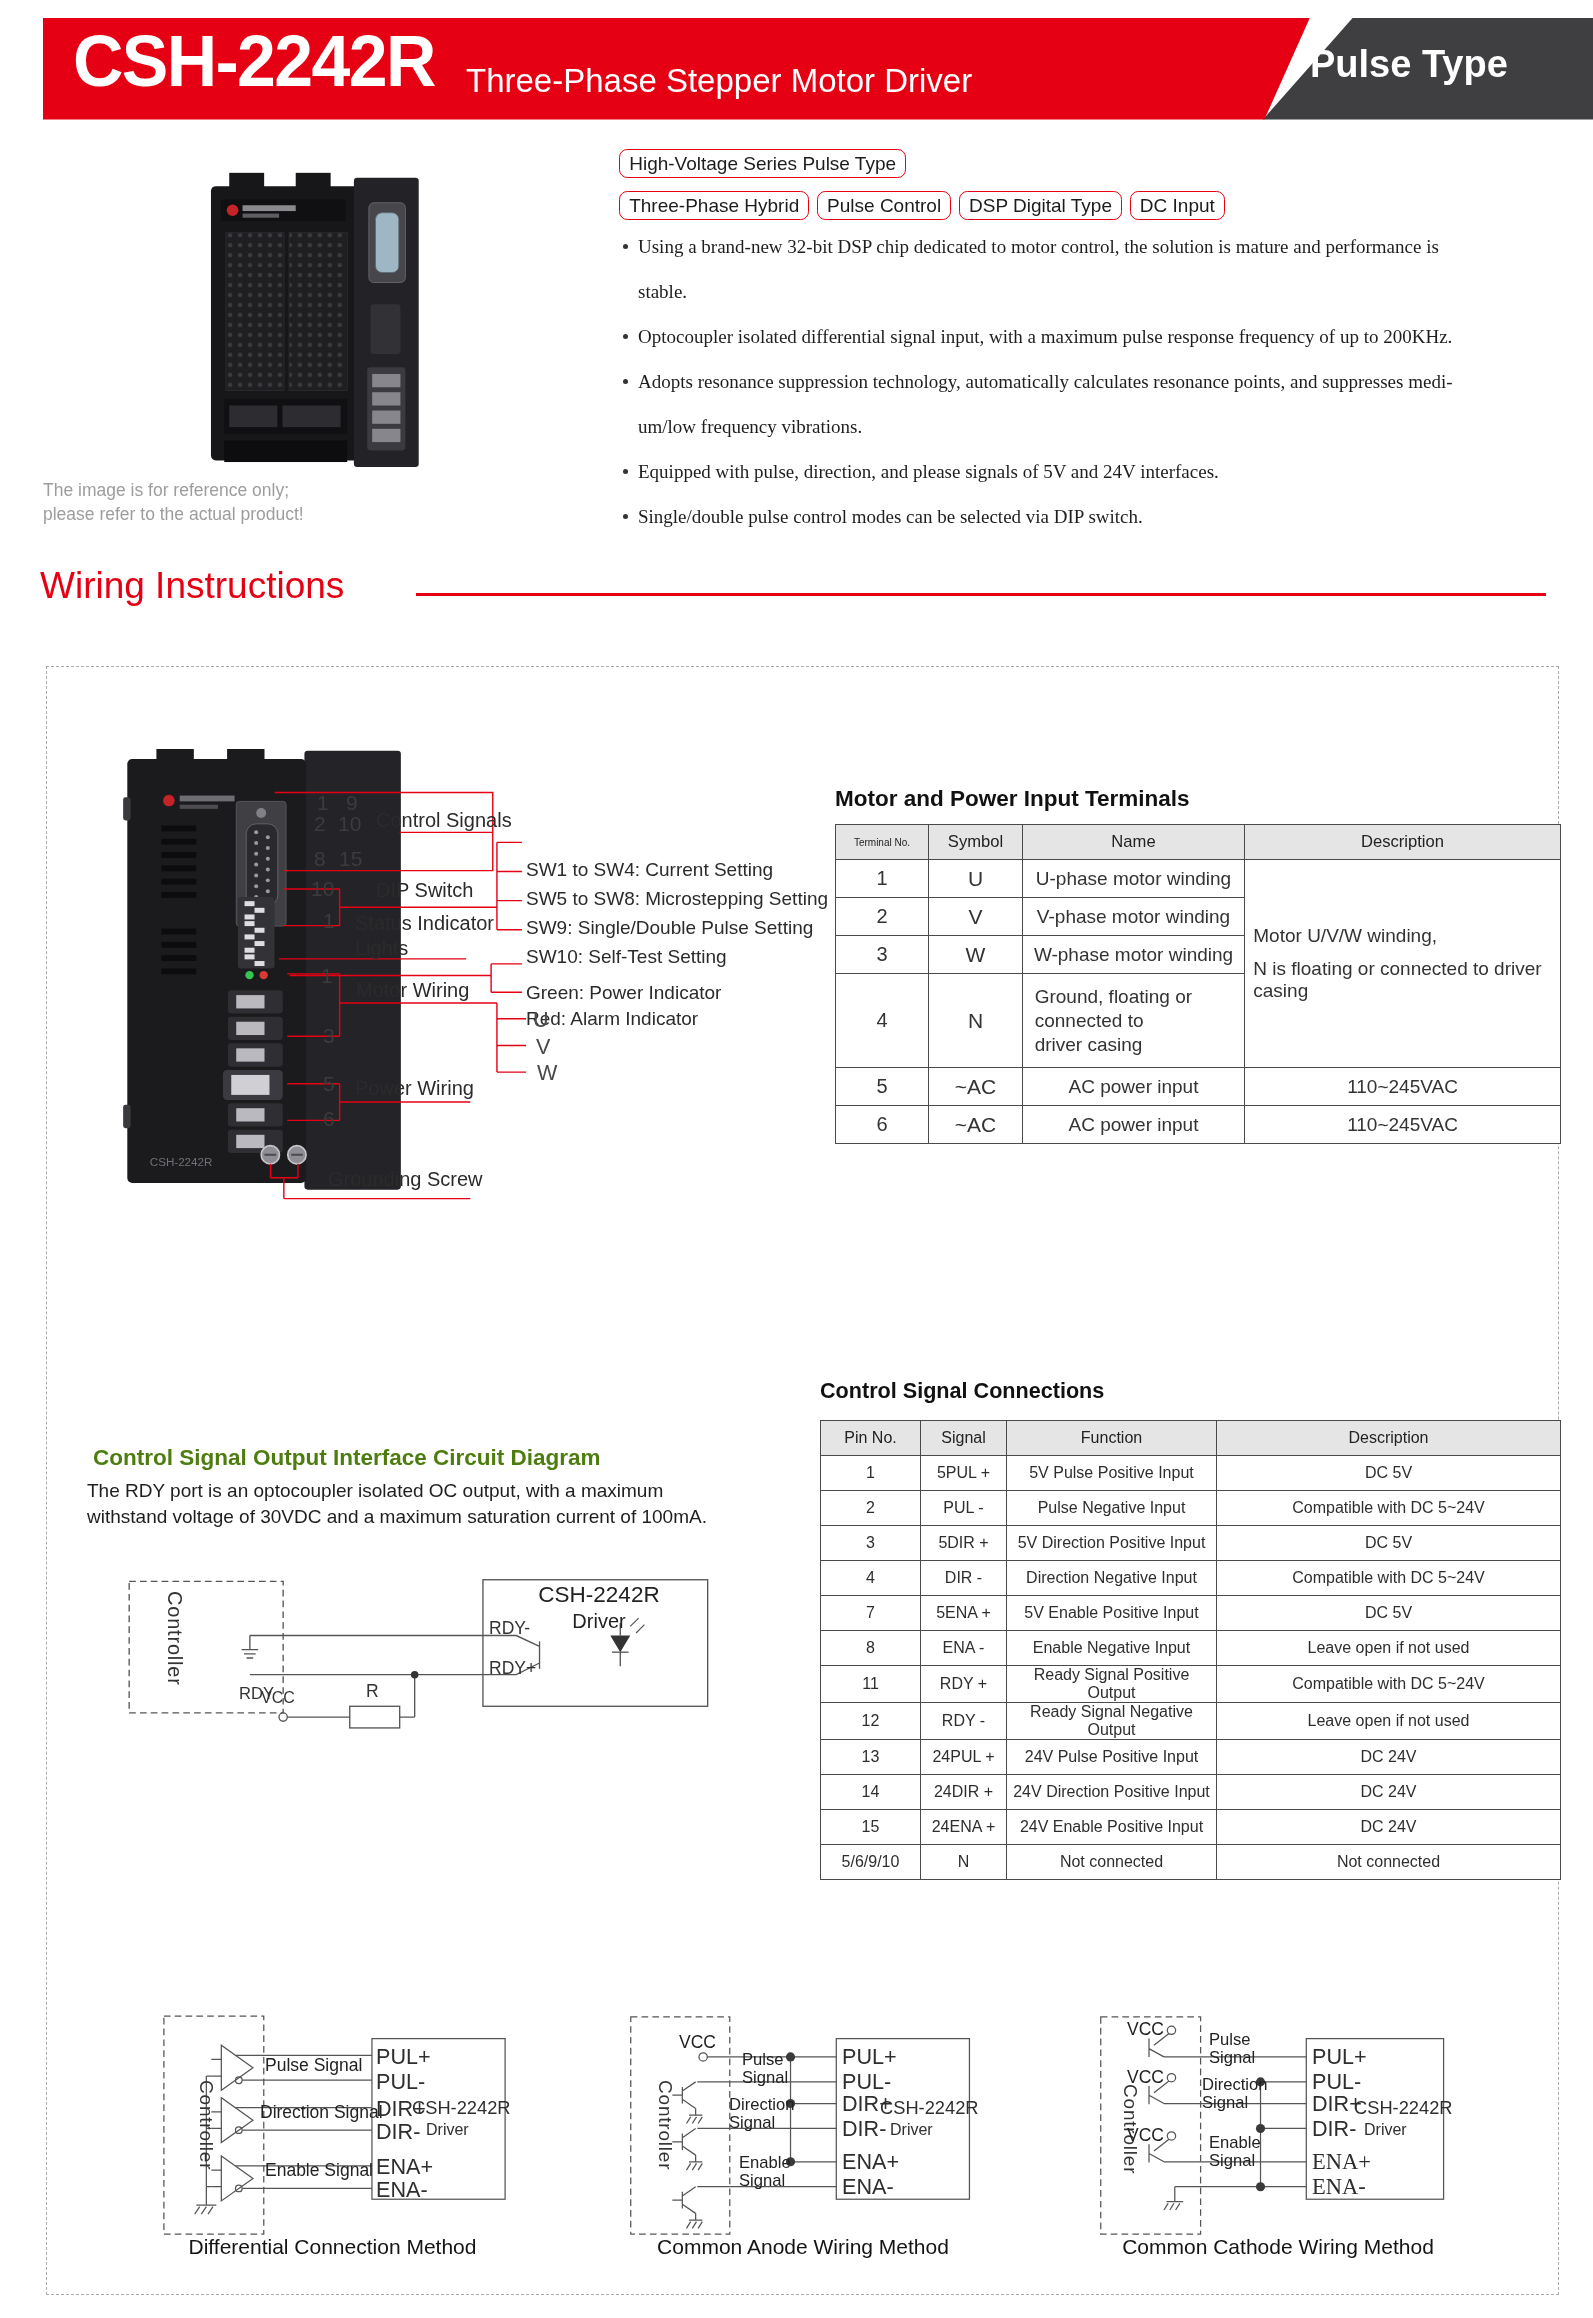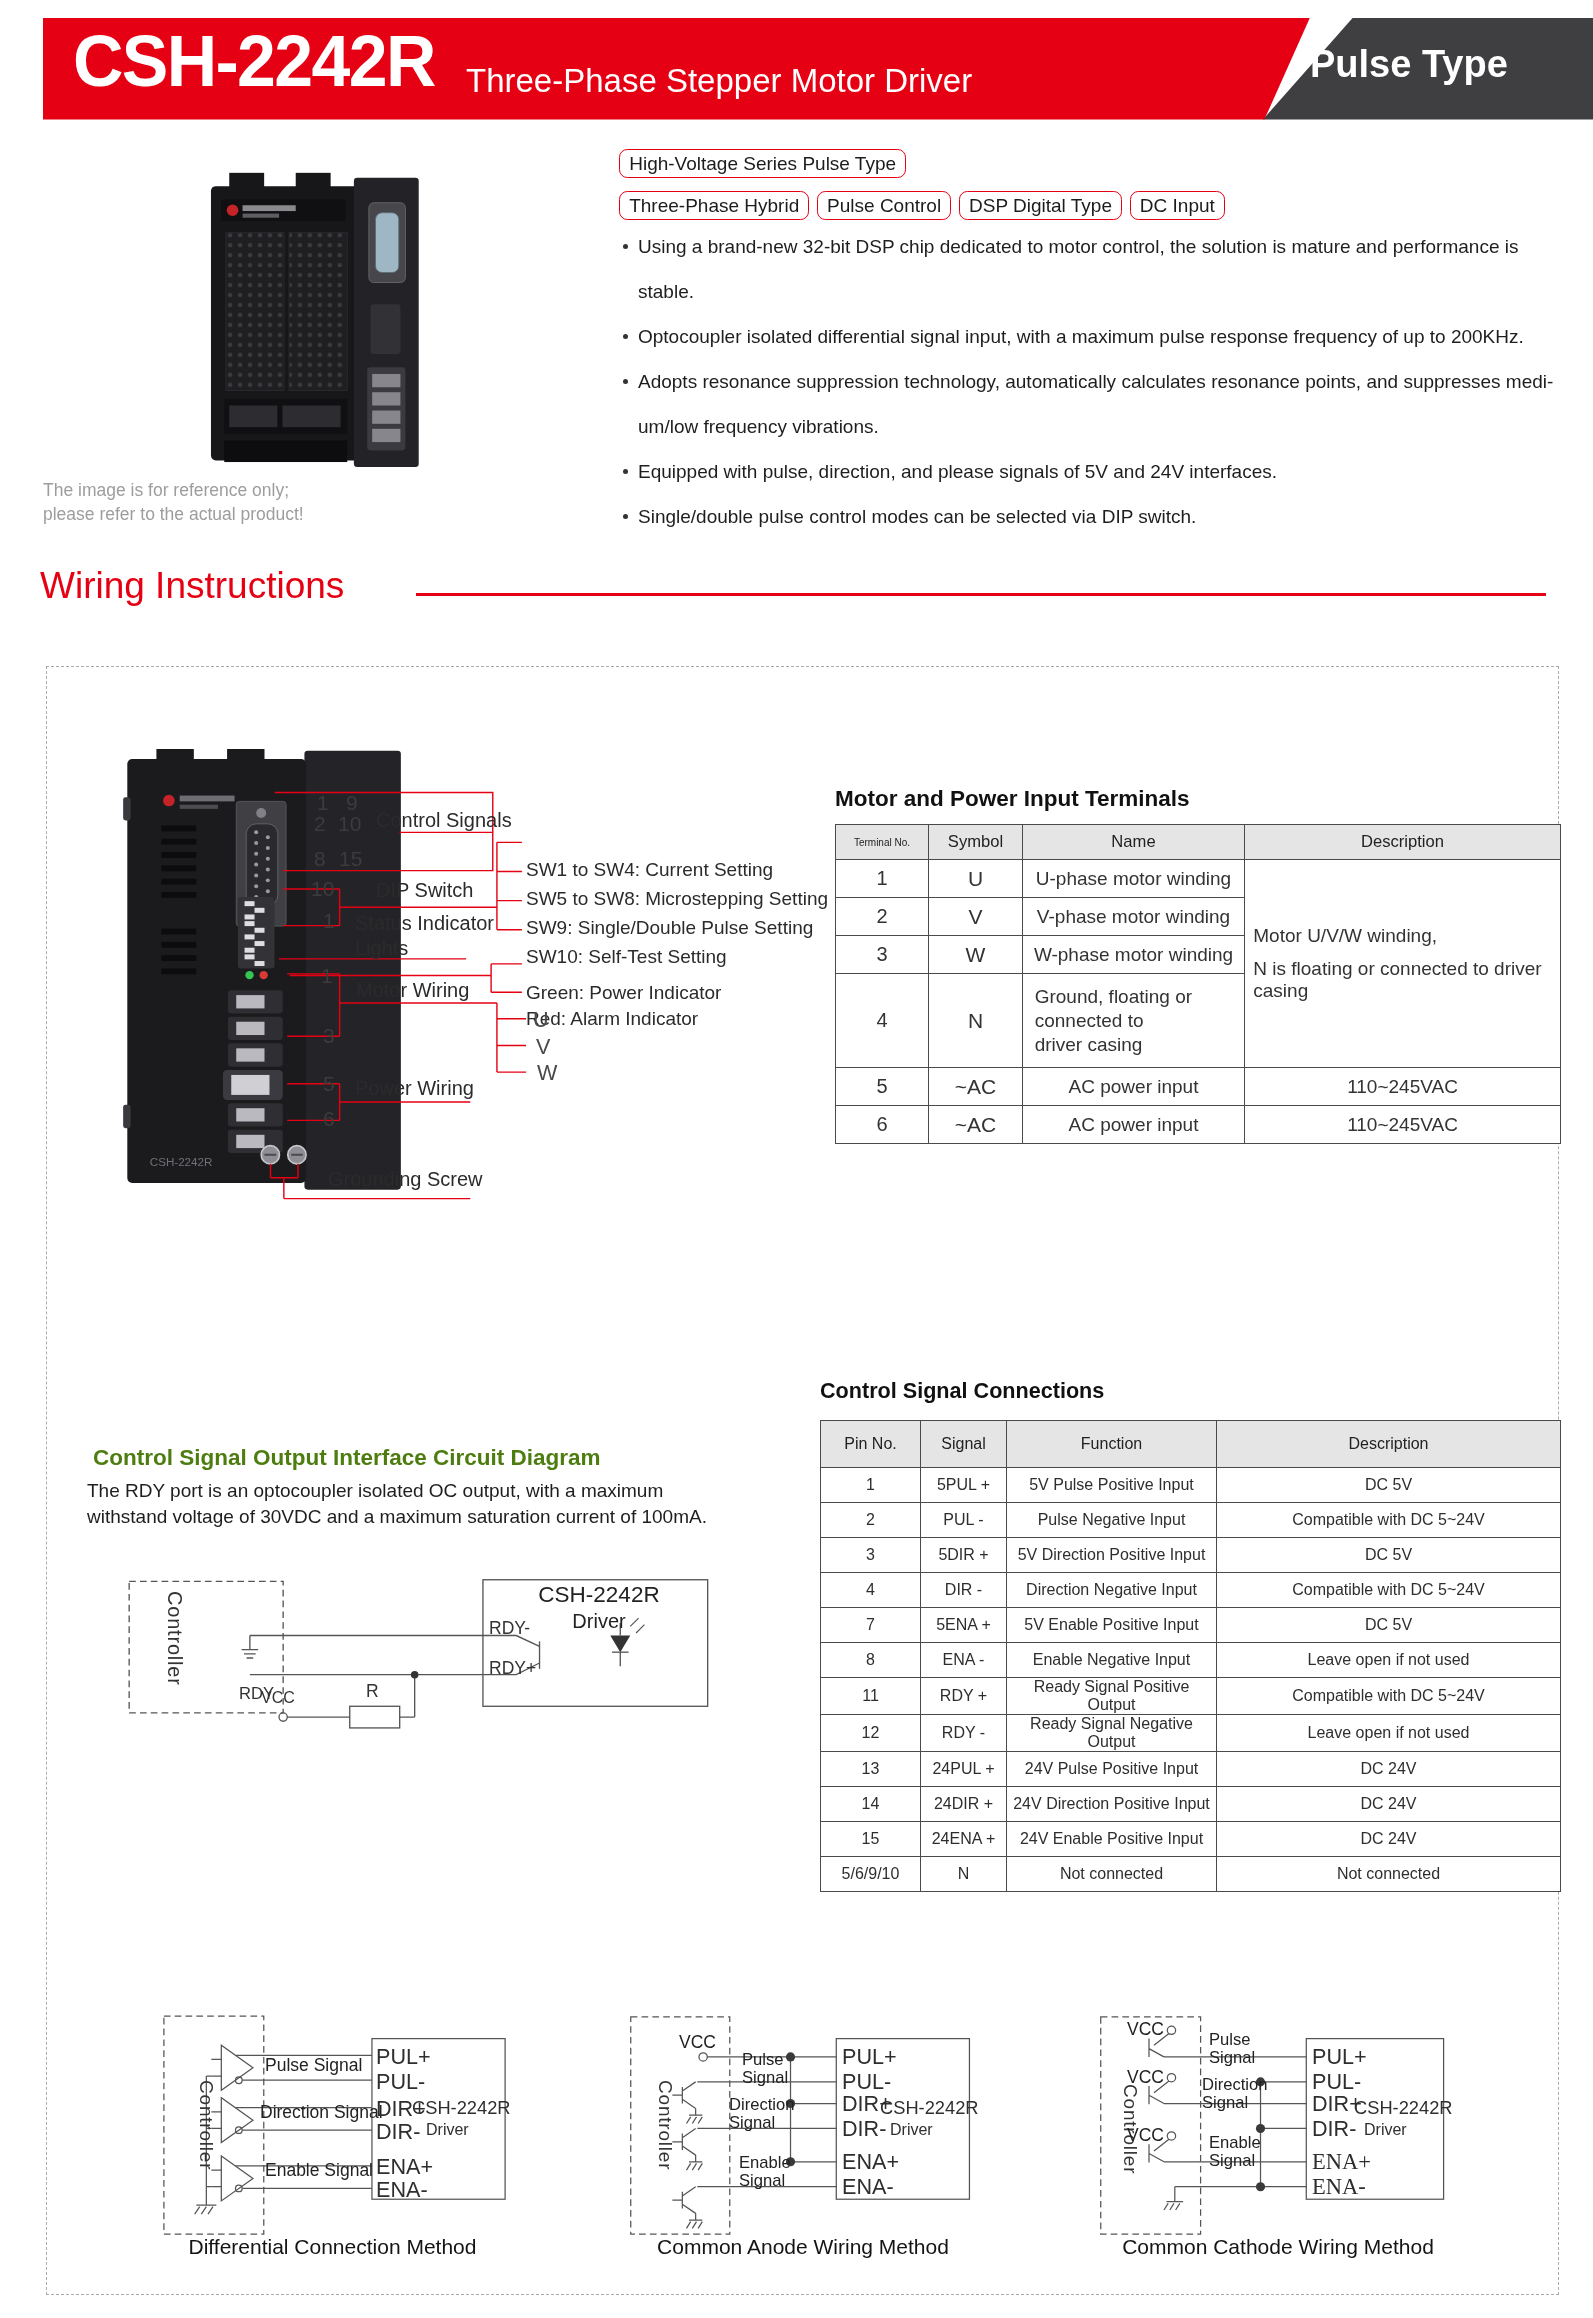--- a/index.html
+++ b/index.html
@@ -17,21 +17,21 @@
   #model-title{left:73px;top:20px;font-size:72px;font-weight:700;color:#fff;letter-spacing:-1.7px;transform:scaleX(.97);transform-origin:left;}
   #model-sub{left:466px;top:62px;font-size:33px;font-weight:500;color:#fff;}
   #badge{left:1310px;top:43px;width:242px;text-align:left;font-size:38px;font-weight:700;color:#fff;}
 
   
   #prod-caption{left:43px;top:478px;font-size:17.5px;line-height:24px;color:#9d9d9d;}
   .tagrow{display:flex;gap:7.5px;}
   .tag{border:1.7px solid #e60013;border-radius:8.3px;padding:2.5px 9.2px;font-size:19px;color:#1c1c1c;white-space:nowrap;background:#fff;}
   #tags1{left:619px;top:149px;}
   #tags2{left:619px;top:191px;}
-  #features{left:618px;top:236px;width:965px;}
+  #features{left:618px;top:236px;width:965px;font-family:Liberation Serif, serif;}
   .feat{position:relative;height:45px;padding-left:20px;font-size:19px;color:#1e1e1e;white-space:nowrap;}
   .feat.b::before{content:"";position:absolute;left:5px;top:7.5px;width:5px;height:5px;border-radius:50%;background:#333;}
 
   
   #sec-title{left:40px;top:565px;font-size:37px;color:#e60013;}
   #sec-line{left:416px;top:593px;width:1130px;height:2.5px;background:#e60013;}
 
   
   #frame{left:46px;top:666px;width:1511px;height:1627px;border:1.7px dashed #ababab;}
 
@@ -363,21 +363,21 @@
 
 <div class="t-title" id="signal-title">Control Signal Connections</div>
 <table class="tbl" id="signal-table" style="left:820px;top:1420px;width:741px">
   <colgroup>
       <col style="width:100px">
       <col style="width:86px">
       <col style="width:210px">
       <col>
     </colgroup>
   <tbody>
-      <tr style="height:47px">
+      <tr style="height:35px">
     <th>Pin No.</th>
     <th>Signal</th>
     <th>Function</th>
     <th>Description</th>
   </tr>
   <tr style="height:35px">
         <td>1</td>
         <td>5PUL +</td>
         <td>5V Pulse Positive Input</td>
         <td>DC 5V</td>

